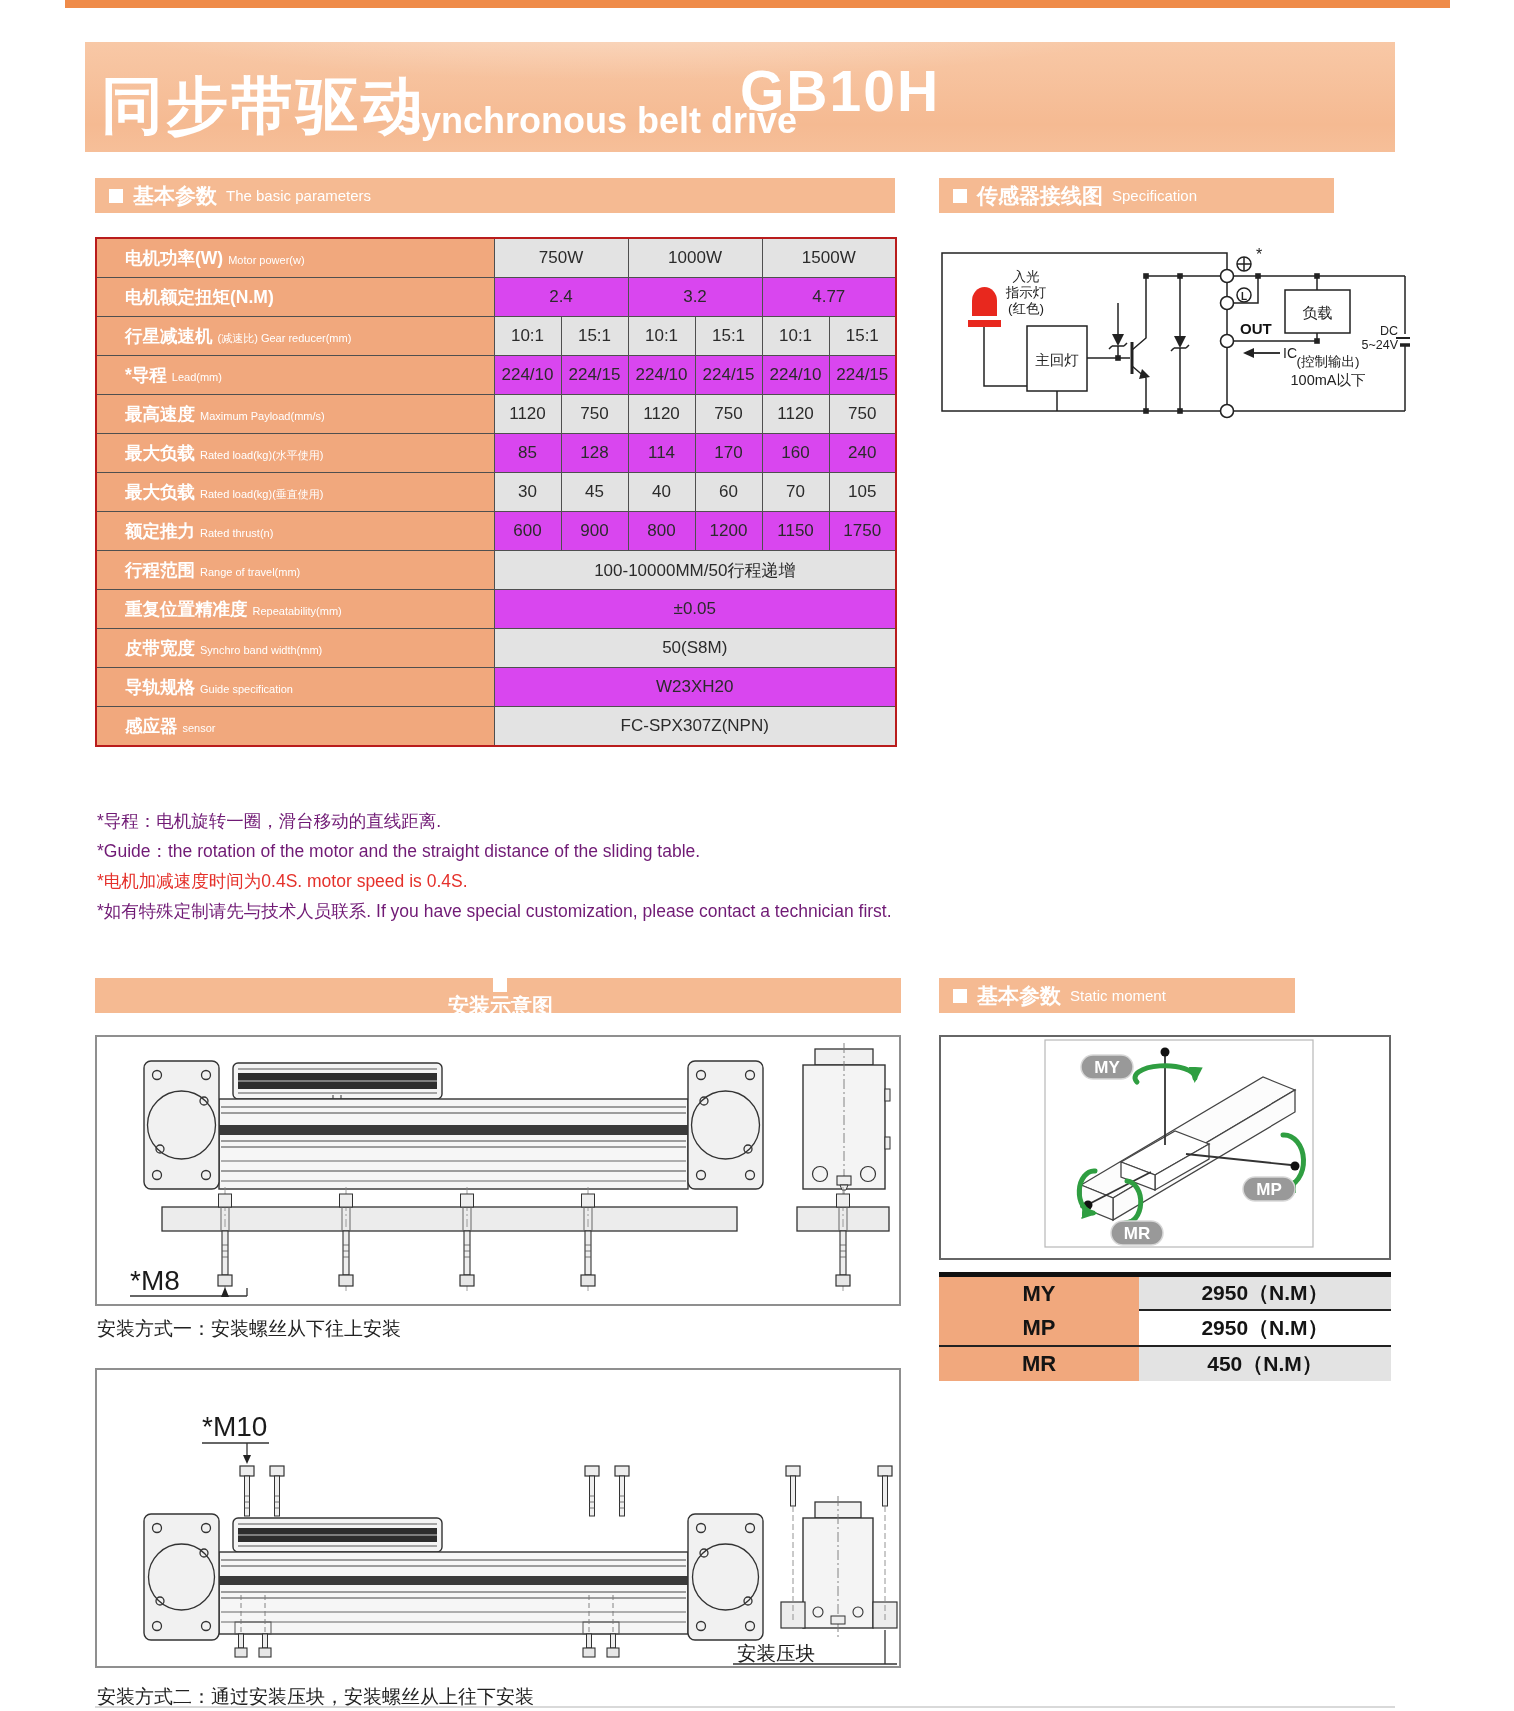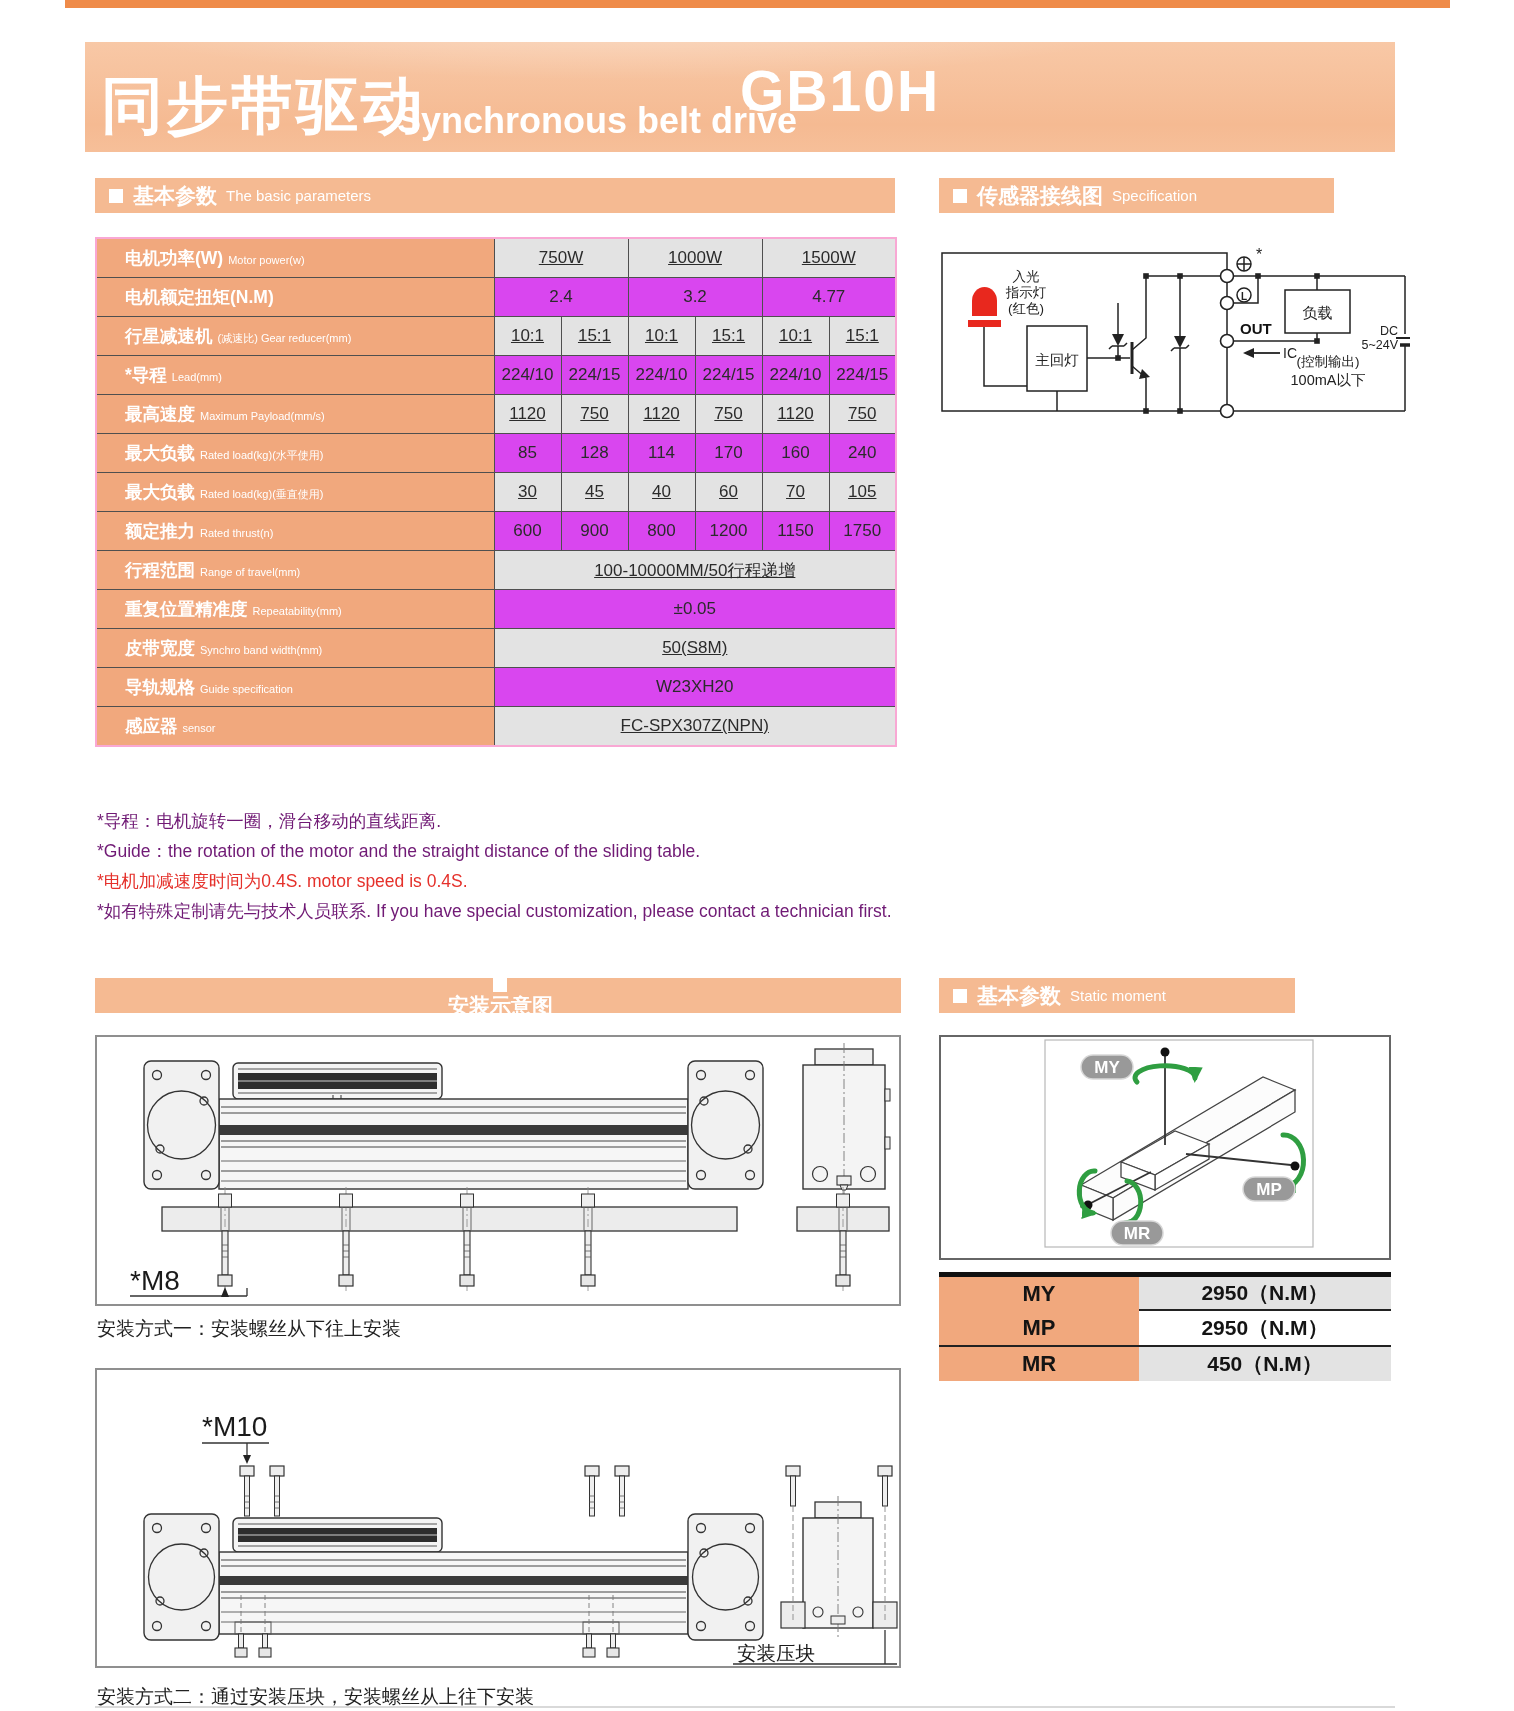--- a/index.html
+++ b/index.html
@@ -17,26 +17,26 @@
   #banner .b-en{position:absolute;left:312px;top:58px;font-size:36px;font-weight:bold;color:#fff;}
   #banner .b-model{position:absolute;left:655px;top:16px;font-size:57px;font-weight:bold;color:#fff;letter-spacing:2px;}
 
   
   .sec{background:#f5ba92;color:#fff;display:flex;align-items:center;padding-left:14px;box-sizing:border-box;height:35px;}
   .sec .sq{width:14px;height:14px;background:#fff;margin-right:10px;flex:0 0 auto;}
   .sec .cn{font-size:21px;font-weight:bold;margin-right:9px;white-space:nowrap;}
   .sec .en{font-size:15px;white-space:nowrap;}
 
   
-  #ptable{border-collapse:collapse;table-layout:fixed;width:800px;border:2px solid #f9a8d4;}
+  #ptable{border-collapse:collapse;table-layout:fixed;width:800px;border:2px solid #b91c1c;}
   #ptable td{border:1px solid #4f4f4f;height:38px;text-align:center;font-size:17px;color:#2b2b2b;padding:0;overflow:hidden;}
   #ptable td.lbl{background:#f1a87d;text-align:left;padding-left:28px;color:#fff;}
   #ptable td.lbl .cn{font-size:17.5px;font-weight:bold;}
   #ptable td.lbl .en{font-size:11px;margin-left:5px;}
-  #ptable td.val.g{background:#e3e3e3;text-decoration:underline;}
+  #ptable td.val.g{background:#e3e3e3;}
   #ptable td.val.w{background:#d946ef;margin-left:8px;}
 
   
   .note{font-size:17.5px;color:#701a75;line-height:30px;white-space:nowrap;}
   .note-red{color:#e5312b;}
 
   
   .dbox{background:#fff;border:2px solid #8f8f8f;box-sizing:border-box;}
   #sfig{background:#fff;border:2px solid #666;box-sizing:border-box;}
 

